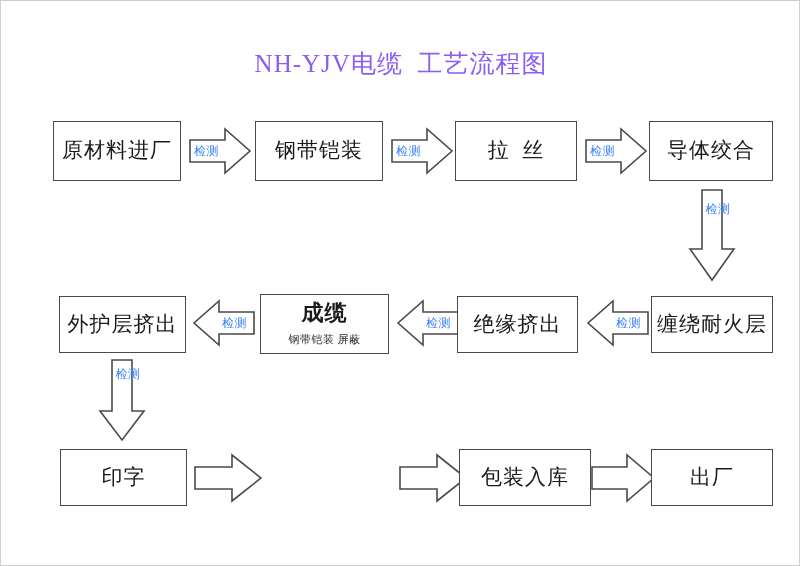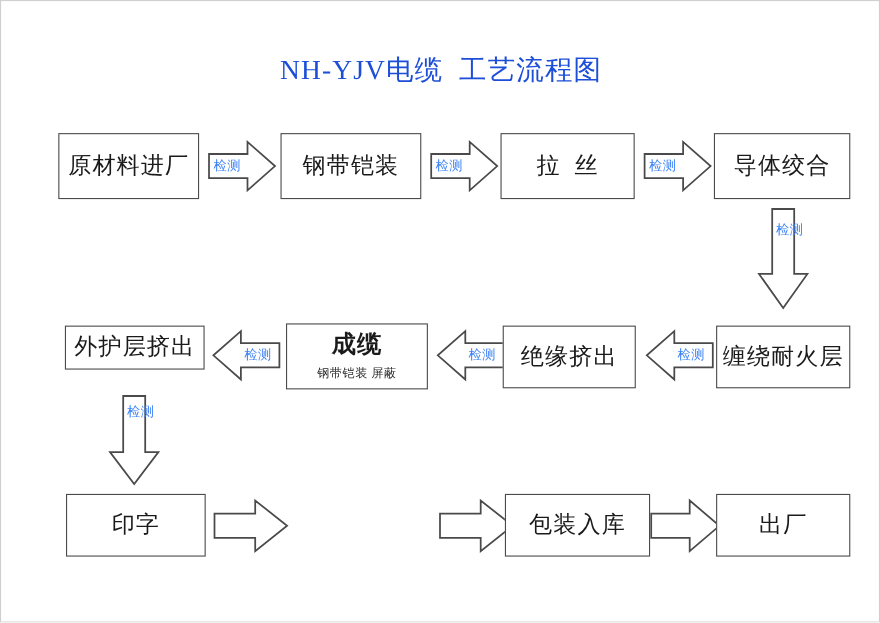--- a/index.html
+++ b/index.html
@@ -20,21 +20,21 @@
     overflow: hidden;
   }
   #title {
     position: absolute;
     left: 0;
     top: 46px;
     width: 800px;
     text-align: center;
     font-size: 25px;
     letter-spacing: 1px;
-    color: #1d4ed8;
+    color: #8b5cf6;
     font-family: "Liberation Serif", "DejaVu Serif", serif;
     white-space: pre;
   }
   .node {
     position: absolute;
     box-sizing: border-box;
     border: 1.6px solid #4a4a4a;
     background: #ffffff;
     display: flex;
     flex-direction: column;
@@ -131,21 +131,21 @@
     <div class="main">导体绞合</div>
   </div>
 
   <div class="arrow v" style="left:687px; top:188px; width:48px; height:92px;">
     <svg width="48" height="92" viewBox="0 0 48 92">
       <path d="M14,1 L34,1 L34,60 L46,60 L24,91 L2,60 L14,60 Z" fill="#ffffff" stroke="#4a4a4a" stroke-width="1.6" stroke-linejoin="miter"></path>
     </svg>
     <span class="alabel" style="top:14px;">检测</span>
   </div>
 
-  <div class="node" style="left:58px; top:295px; width:127px; height:40px;justify-content:center;">
+  <div class="node" style="left:58px; top:295px; width:127px; height:57px;justify-content:center;">
     <div class="main">外护层挤出</div>
   </div>
 
   <div class="arrow h" style="left:192px; top:298px; width:62px; height:48px;">
     <svg width="62" height="48" viewBox="0 0 62 48">
       <path d="M61,13 L26,13 L26,2 L1,24 L26,46 L26,35 L61,35 Z" fill="#ffffff" stroke="#4a4a4a" stroke-width="1.6" stroke-linejoin="miter"></path>
     </svg>
     <span class="alabel" style="left:29px;">检测</span>
   </div>
 

